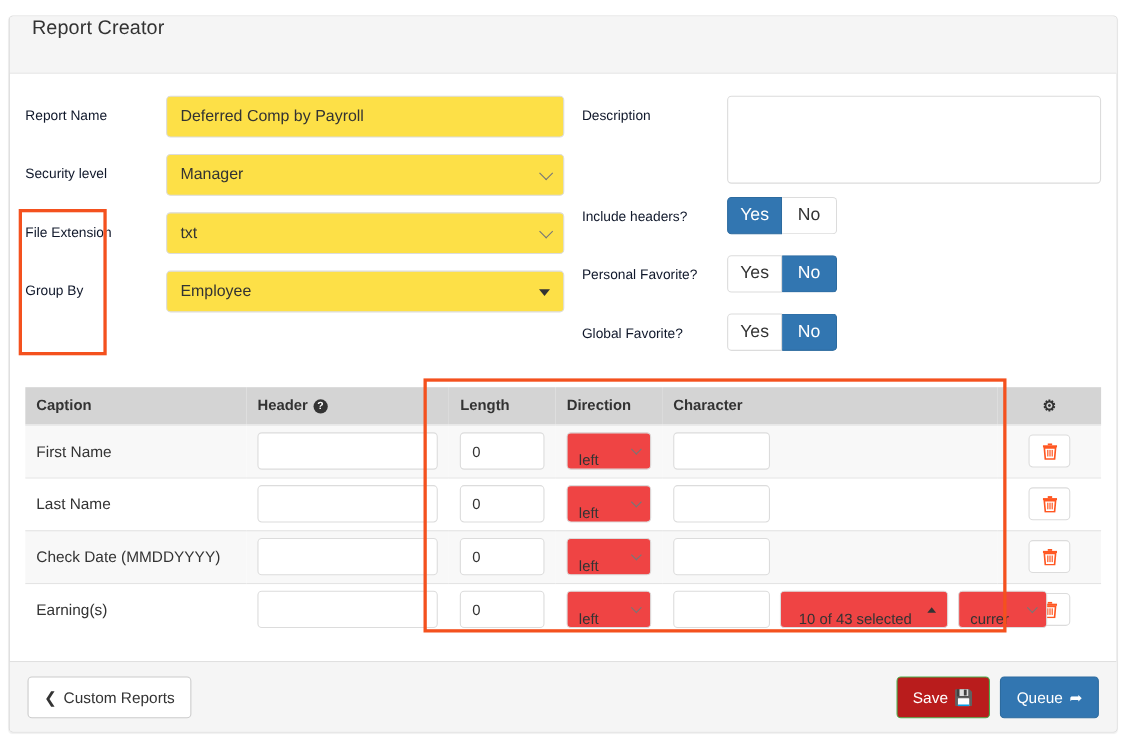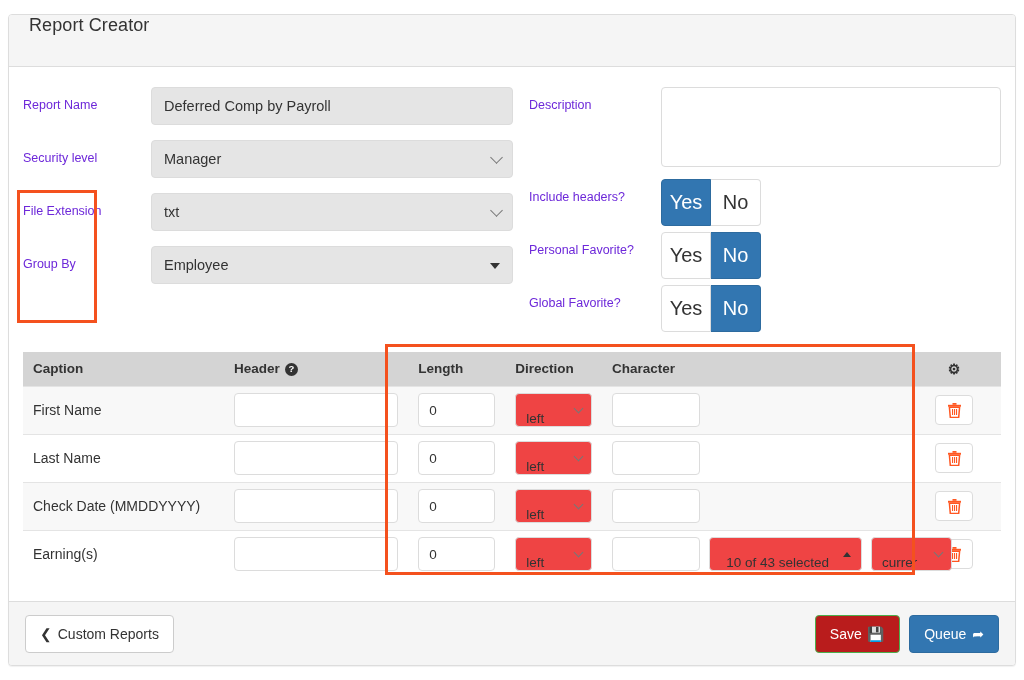--- a/index.html
+++ b/index.html
@@ -57,36 +57,36 @@
 
   .frow {
     display: flex;
     align-items: flex-start;
     height: 53px;
   }
   .frow.tall { height: 92px; }
 
   .flabel {
     font-size: 12.5px;
-    color: #6d28d9;
+    color: #0f172a;
     padding-top: 11px;
     line-height: 14px;
   }
   .col-left .flabel  { width: 128px; flex: 0 0 128px; }
   .col-right .flabel { width: 132px; flex: 0 0 132px; }
 
   .fctl { flex: 1 1 auto; }
 
   
   .inp, .sel {
     width: 100%;
     height: 38px;
     border: 1px solid #dcdcdc;
     border-radius: 4px;
-    background: #e5e5e5;
+    background: #fde047;
     font-size: 14.5px;
     color: #333333;
     padding: 0 12px;
     font-family: "Liberation Sans", sans-serif;
     display: flex; align-items: center;
     line-height: 36px;
     outline: none;
   }
   .sel { position: relative; }
   .sel .val { flex: 1 1 auto; overflow: hidden; white-space: nowrap; }
@@ -110,22 +110,22 @@
     width: 100%;
     height: 80px;
     border: 1px solid #dcdcdc;
     border-radius: 4px;
     background: #ffffff;
   }
 
   
   .toggle { display: inline-flex; }
   .toggle .opt {
-    width: 50px; height: 47px;
-    font-size: 20px;
+    width: 50px; height: 34px;
+    font-size: 16px;
     display: flex; align-items: center; justify-content: center;
     border: 1px solid #dcdcdc;
     background: #ffffff;
     color: #333333;
     cursor: pointer;
   }
   .toggle .opt:first-child { border-radius: 4px 0 0 4px; }
   .toggle .opt:last-child  { border-radius: 0 4px 4px 0; border-left: none; }
   .toggle .opt.on {
     background: #3276b1;

